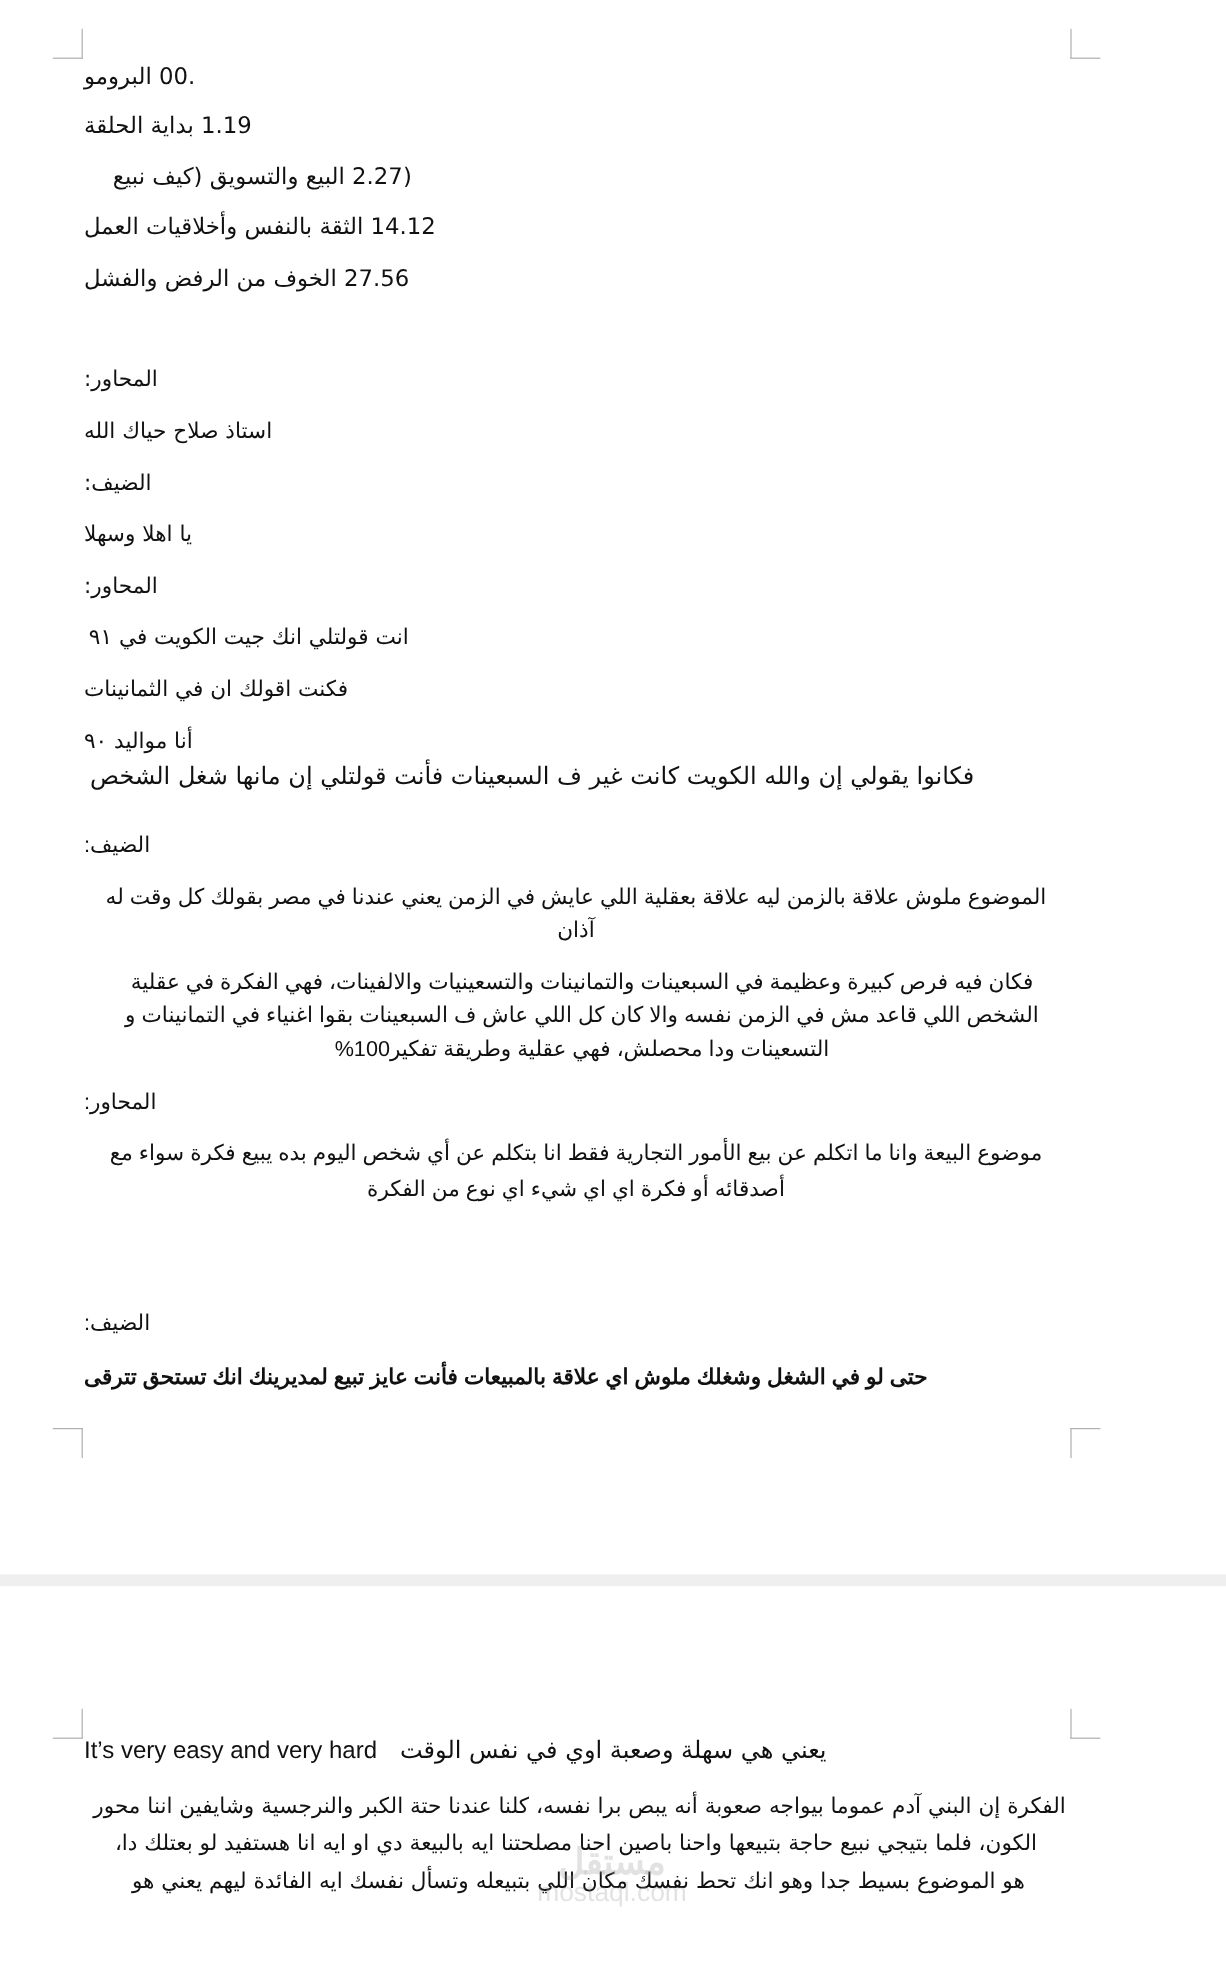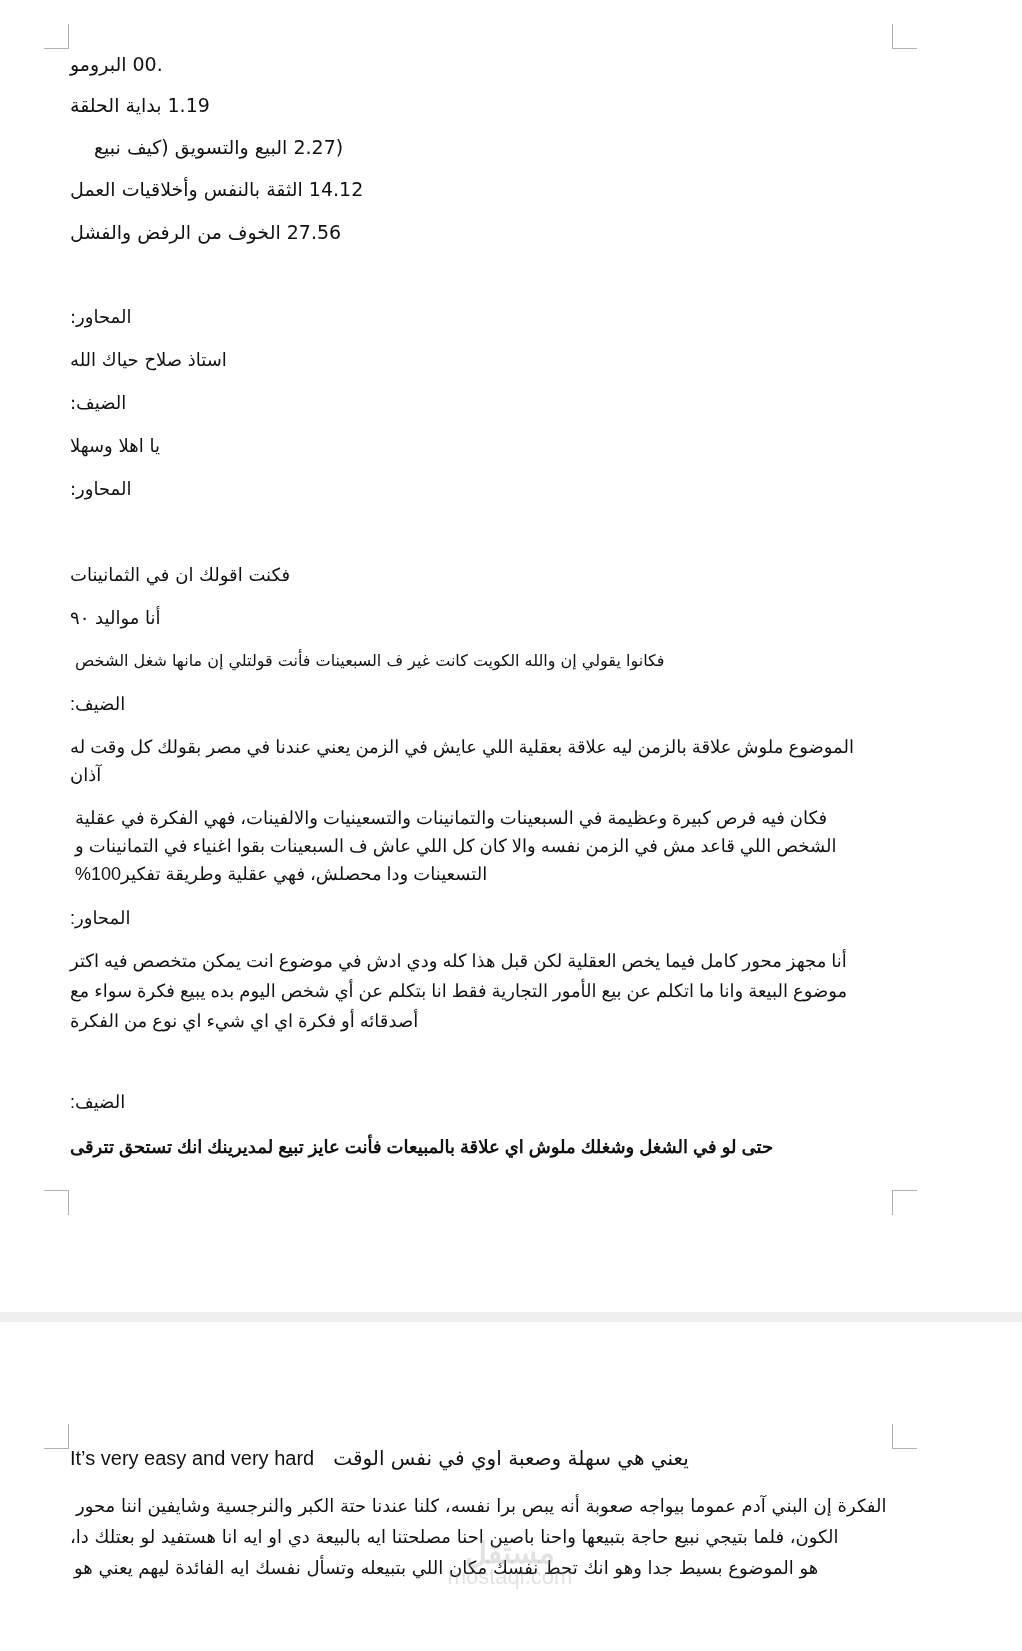--- a/index.html
+++ b/index.html
@@ -33,21 +33,21 @@
     }
     .para {
       position: absolute;
       left: 70px;
       width: 820px;
       font-size: 18px;
       line-height: 28px;
       direction: rtl;
       text-align: left;
     }
-    .para .pl { display: block; white-space: nowrap; unicode-bidi: plaintext; direction: rtl; text-align: left; }
+    .para .pl { display: block; white-space: nowrap; unicode-bidi: plaintext; direction: rtl; text-align: center; }
     .condensed { font-family: "Liberation Sans", sans-serif; letter-spacing: -0.2px; }
 
     .watermark {
       position: absolute;
       left: 440px; top: 1538px;
       width: 140px; text-align: center;
       color: rgba(150,150,150,0.28);
       font-family: "Liberation Sans", sans-serif;
       pointer-events: none;
     }
@@ -67,38 +67,38 @@
   <div class="line" style="top:175px;">14.12 الثقة بالنفس وأخلاقيات العمل</div>
   <div class="line" style="top:218px;">27.56 الخوف من الرفض والفشل</div>
 
   <div class="line" style="top:303px; font-size:18px;">المحاور:</div>
   <div class="line" style="top:346px; font-size:18px;">استاذ صلاح حياك الله</div>
 
   <div class="line" style="top:389px; font-size:18px;">الضيف:</div>
   <div class="line" style="top:432px; font-size:18px;">يا اهلا وسهلا</div>
 
   <div class="line" style="top:475px; font-size:18px;">المحاور:</div>
+  <div class="line" style="top:518px; font-size:18px; left:74px;">انت قولتلي انك جيت الكويت في ٩١</div>
   <div class="line" style="top:561px; font-size:18px;">فكنت اقولك ان في الثمانينات</div>
   <div class="line" style="top:604px; font-size:18px;">أنا مواليد ٩٠</div>
-  <div class="line" style="top:647px; font-size:16px; left:75px;">فكانوا يقولي إن والله الكويت كانت غير ف السبعينات فأنت قولتلي إن مانها شغل الشخص</div>
+  <div class="line" style="top:632px; font-size:20px; left:75px;">فكانوا يقولي إن والله الكويت كانت غير ف السبعينات فأنت قولتلي إن مانها شغل الشخص</div>
 
   <div class="line condensed" style="top:690px; font-size:18px;">الضيف:</div>
   <div class="para condensed" style="top:733px;">
     <span class="pl">الموضوع ملوش علاقة بالزمن ليه علاقة بعقلية اللي عايش في الزمن يعني عندنا في مصر بقولك كل وقت له</span>
     <span class="pl">آذان</span>
   </div>
   <div class="para condensed" style="top:804px; left:75px;">
     <span class="pl">فكان فيه فرص كبيرة وعظيمة في السبعينات والتمانينات والتسعينيات والالفينات، فهي الفكرة في عقلية</span>
     <span class="pl">الشخص اللي قاعد مش في الزمن نفسه والا كان كل اللي عاش ف السبعينات بقوا اغنياء في التمانينات و</span>
     <span class="pl">التسعينات ودا محصلش، فهي عقلية وطريقة تفكير100%</span>
   </div>
 
   <div class="line condensed" style="top:904px; font-size:18px;">المحاور:</div>
   <div class="para condensed" style="top:946px; line-height:30px;">
-    <span class="pl">أنا مجهز محور كامل فيما يخص العقلية لكن قبل هذا كله ودي ادش في موضوع انت يمكن متخصص فيه اكتر</span>
     <span class="pl">موضوع البيعة وانا ما اتكلم عن بيع الأمور التجارية فقط انا بتكلم عن أي شخص اليوم بده يبيع فكرة سواء مع</span>
     <span class="pl">أصدقائه أو فكرة اي اي شيء اي نوع من الفكرة</span>
   </div>
 
   <div class="line condensed" style="top:1088px; font-size:18px;">الضيف:</div>
   <div class="line condensed" style="top:1133px; font-size:18px;font-weight:bold;">حتى لو في الشغل وشغلك ملوش اي علاقة بالمبيعات فأنت عايز تبيع لمديرينك انك تستحق تترقى</div>
 
   <div class="corner c-bl-top" style="left:44px; top:1190px;"></div>
   <div class="corner c-br-top" style="left:892px; top:1190px;"></div>
 </div>

